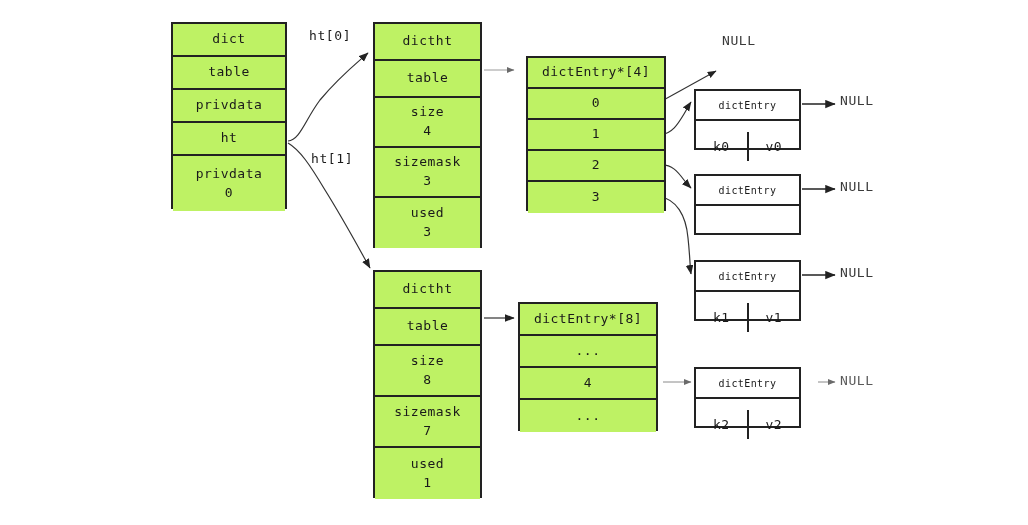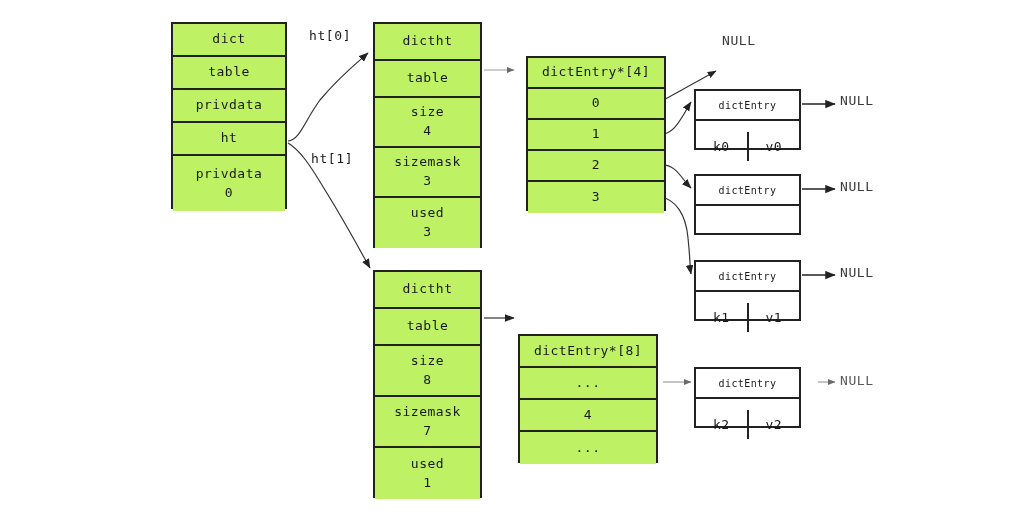--- a/index.html
+++ b/index.html
@@ -50,21 +50,21 @@
   
   #table4-box{left:518px;top:56px;width:140px;height:155px;margin-left:8px;}
   #table4-box .row{height:31px;}
 
   
   #dictht1-box{left:373px;top:270px;width:109px;height:228px;}
   #dictht1-box .row{height:37px;}
   #dictht1-box .row.tall{height:51px;}
 
   
-  #table8-box{left:518px;top:302px;width:140px;height:129px;margin-top:32px;}
+  #table8-box{left:518px;top:302px;width:140px;height:129px;}
   #table8-box .row{height:32px;}
 
   
   .entry{
     position:absolute;
     border:2px solid #222;
     background:#fff;
     width:107px;height:61px;
     box-sizing:border-box;
   }

